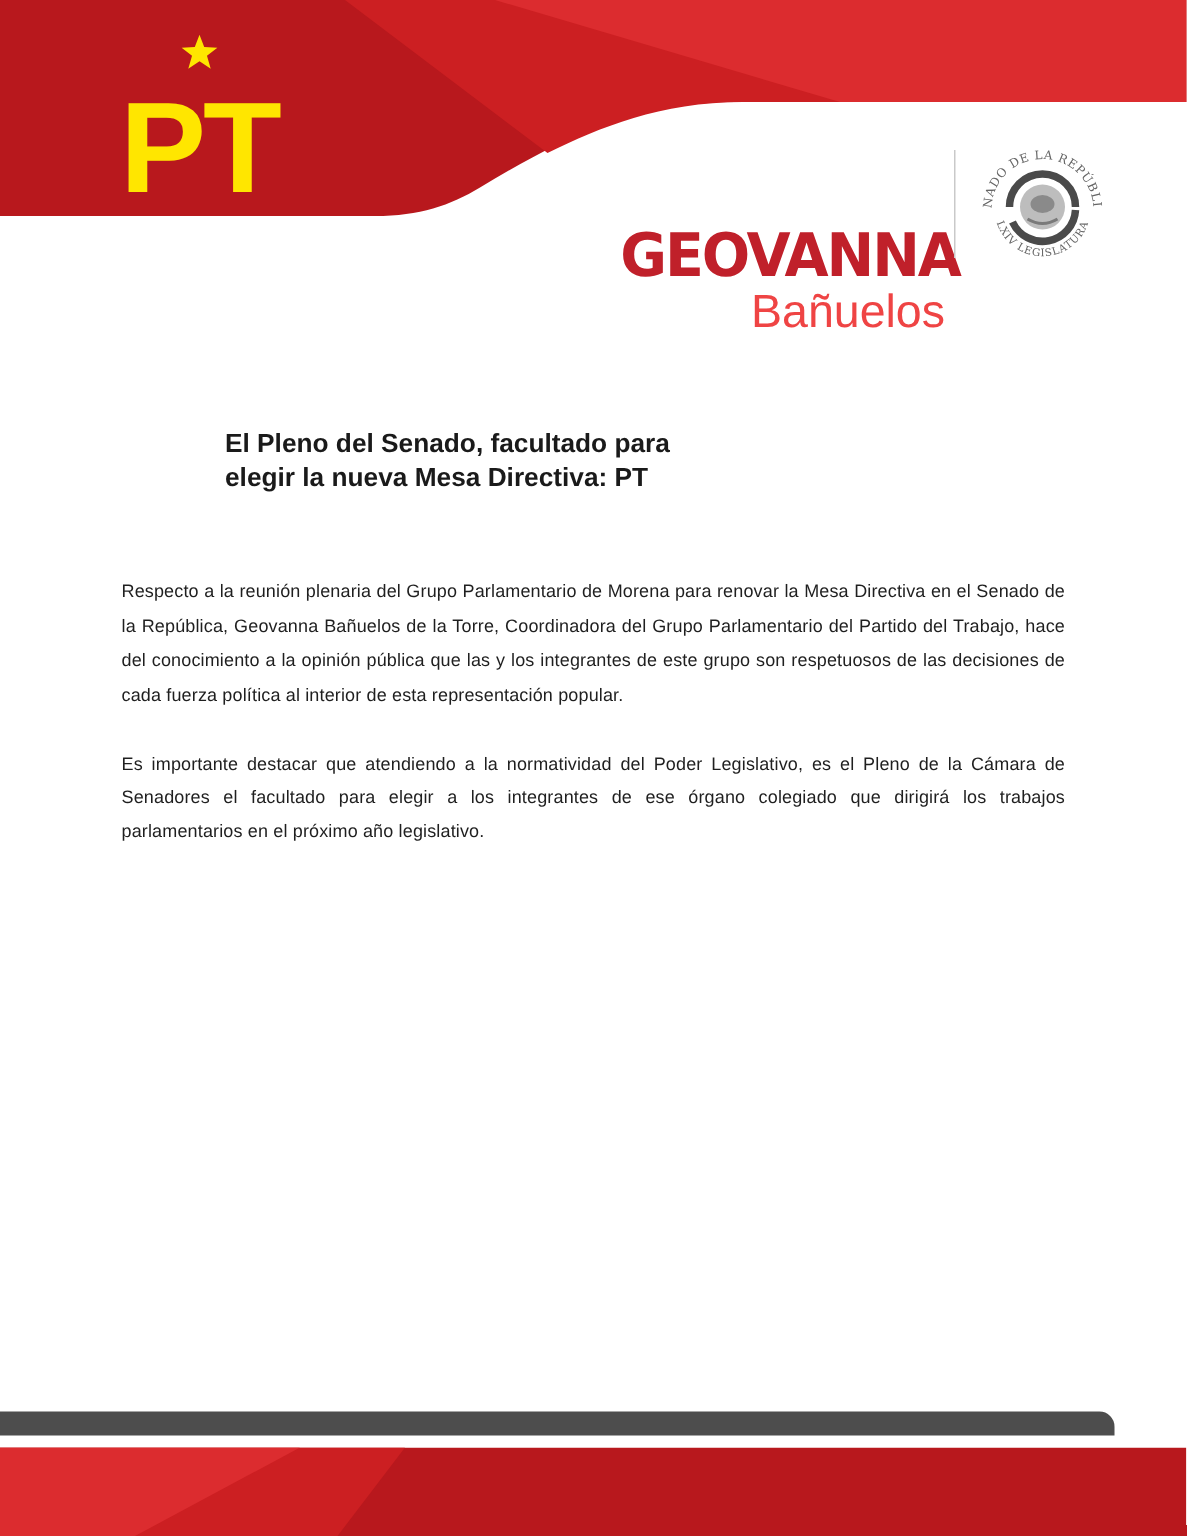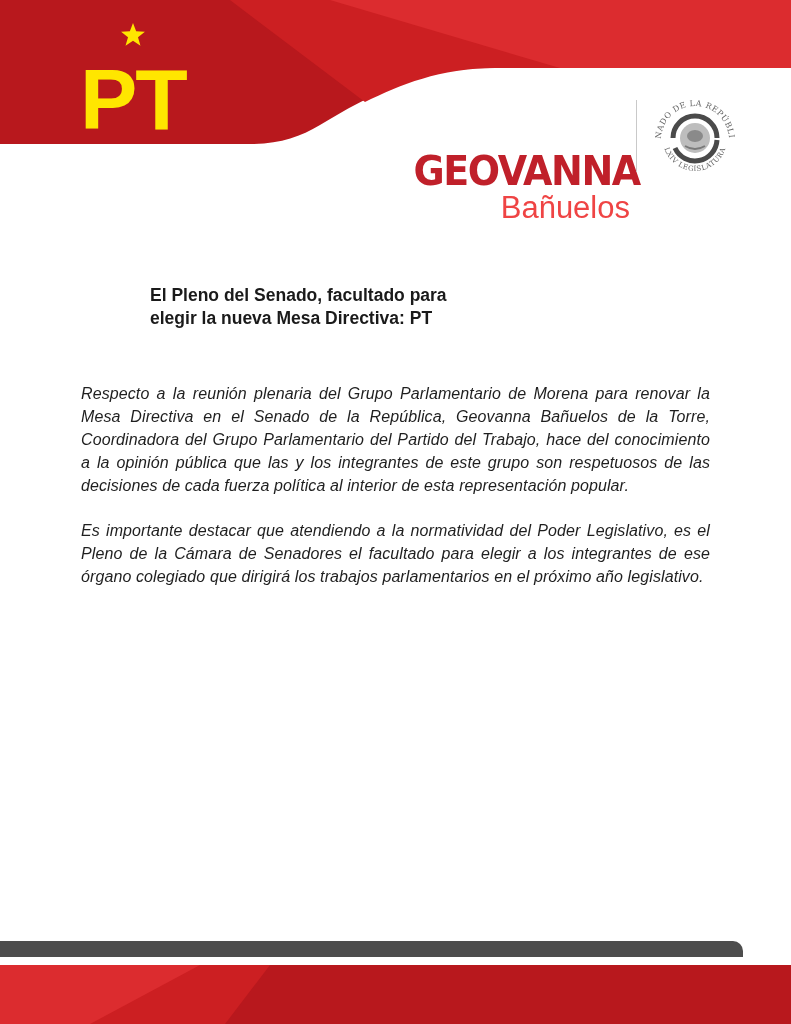--- a/index.html
+++ b/index.html
@@ -7,21 +7,21 @@
   .header-bg { position:absolute; left:0; top:0; width:791px; height:190px; }
   .pt-logo { position:absolute; left:80px; top:22px; width:110px; height:105px; }
   .pt-star { position:absolute; left:40px; top:0; width:26px; height:26px; }
   .pt-text { position:absolute; left:0; top:34px; font-family:"Liberation Sans", sans-serif; font-weight:900; font-size:86px; line-height:86px; letter-spacing:-2px; color:#ffe600; }
   .name-block { position:absolute; left:402px; top:103px; width:230px; text-align:right;margin-top:48px; }
   .name-first { font-family:"DejaVu Sans", sans-serif; font-weight:bold; font-size:40px; line-height:40px; letter-spacing:-1.5px; color:#c0202a; transform:scaleX(0.95); transform-origin:right; }
   .name-last { font-family:"Liberation Sans", sans-serif; font-size:31px; line-height:32px; color:#ef4444; margin-top:1px; padding-right:2px; }
   .divider-v { position:absolute; left:636px; top:100px; width:1px; height:72px; background:#c9c9c9; }
   .seal { position:absolute; left:651px; top:94px; width:88px; height:88px; }
   .doc-title { position:absolute; left:150px; top:284px; width:490px; text-align:left; font-weight:bold; font-size:17.5px; line-height:23px; color:#1a1a1a; white-space:pre-line; }
-  .doc-body { position:absolute; left:81px; top:383px; width:629px; font-size:16px; line-height:22.9px; color:#1f1f1f; text-align:justify; letter-spacing:0.1px;font-style:italic; }
+  .doc-body { position:absolute; left:81px; top:383px; width:629px; font-size:12px; line-height:22.9px; color:#1f1f1f; text-align:justify; letter-spacing:0.1px; }
   .doc-body p { margin:0 0 22.9px 0; }
   .footer-bar { position:absolute; left:0; top:941px; width:743px; height:16px; background:#4d4d4d; border-top-right-radius:10px; }
   .footer-bg { position:absolute; left:0; top:965px; width:791px; height:59px; }
 </style>
 </head>
 <body>
 
 <svg class="header-bg" viewBox="0 0 791 190" width="791" height="190">
   <path d="M0,0 L791,0 L791,68 L490,68 C420,68 370,95 320,125 C300,137 280,144 250,144 L0,144 Z" fill="#b8181d"></path>
   <path d="M230,0 L791,0 L791,68 L495,68 C440,68 400,85 365,102 Z" fill="#cc1f22"></path>

